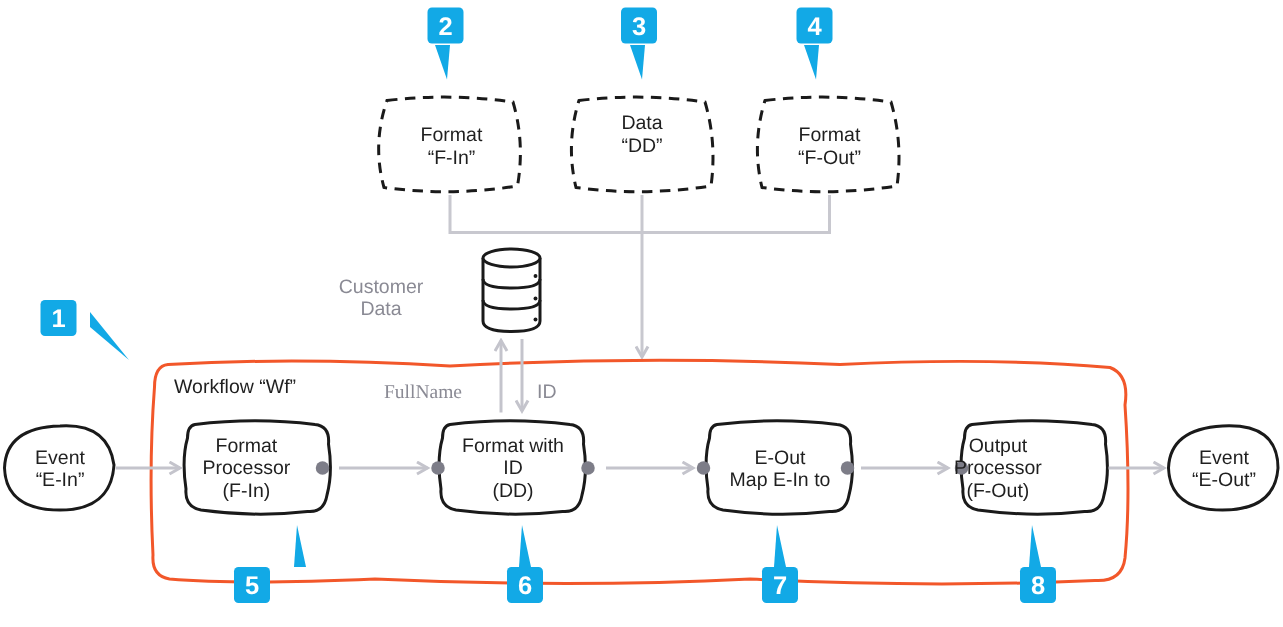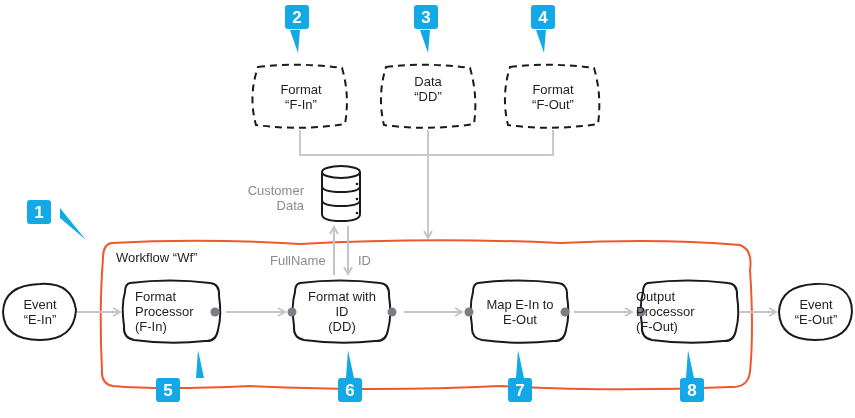--- a/index.html
+++ b/index.html
@@ -4,21 +4,21 @@
 <style>
   html, body { margin: 0; padding: 0; background: #ffffff; }
   body { width: 855px; height: 418px; position: relative; overflow: hidden;
          font-family: "Liberation Sans", sans-serif; color: #1a1a1a; }
   svg.canvas { position: absolute; left: 0; top: 0; }
   .lbl { position: absolute; text-align: center; font-size: 13px; line-height: 15px; color: #1f1f1f; }
   .lbl b { font-weight: normal; }
   .gray { color: #8a8a94; }
   .badge { position: absolute; width: 24px; height: 24px; background: #12a9e6; border-radius: 3px;
            color: #fff; font-weight: bold; font-size: 17px; line-height: 25px; text-align: center; }
-  .left { text-align: left; }
+  .left { text-align: center; }
 </style>
 </head>
 <body>
 
 <svg class="canvas" width="855" height="418" viewBox="0 0 855 418">
   <defs>
     <marker id="arr" markerWidth="10" markerHeight="10" refX="8" refY="5" orient="auto" markerUnits="userSpaceOnUse">
       <path d="M1,1 L8,5 L1,9" fill="none" stroke="#c4c4cc" stroke-width="2"></path>
     </marker>
   </defs>
@@ -105,26 +105,26 @@
 </div>
 <div class="lbl" style="left:380px;top:74px;width:96px;">
   <div>Data</div>
   <div><b>“DD”</b></div>
 </div>
 <div class="lbl" style="left:508px;top:82px;width:90px;">
   <div>Format</div>
   <div><b>“F-Out”</b></div>
 </div>
 
-<div class="lbl gray" style="left:228px;top:183px;width:76px;text-align:right;">
+<div class="lbl gray" style="left:216px;top:183px;width:76px;">
   <div>Customer</div>
   <div>Data</div>
 </div>
 
-<div class="lbl gray" style="left:270px;top:253px;">FullName</div>
+<div class="lbl gray" style="left:256px;top:253px;font-family:Liberation Serif, serif;">FullName</div>
 <div class="lbl gray" style="left:358px;top:253px;">ID</div>
 
 <div class="lbl left" style="left:116px;top:250px;">
   <span>Workflow </span><b>“Wf”</b>
 </div>
 
 <div class="lbl" style="left:3px;top:297px;width:74px;">
   <div>Event</div>
   <div><b>“E-In”</b></div>
 </div>
@@ -137,20 +137,20 @@
   <div>Format</div>
   <div>Processor</div>
   <div><b>(F-In)</b></div>
 </div>
 <div class="lbl" style="left:296px;top:289px;width:92px;">
   <div>Format with</div>
   <div>ID</div>
   <div><b>(DD)</b></div>
 </div>
 <div class="lbl" style="left:472px;top:297px;width:96px;">
+  <div><b>E-Out</b></div>
   <div><span>Map </span><b>E-In</b><span> to</span></div>
-  <div><b>E-Out</b></div>
 </div>
 <div class="lbl left" style="left:636px;top:289px;">
   <div>Output</div>
   <div>Processor</div>
   <div><b>(F-Out)</b></div>
 </div>
 
 </body></html>

